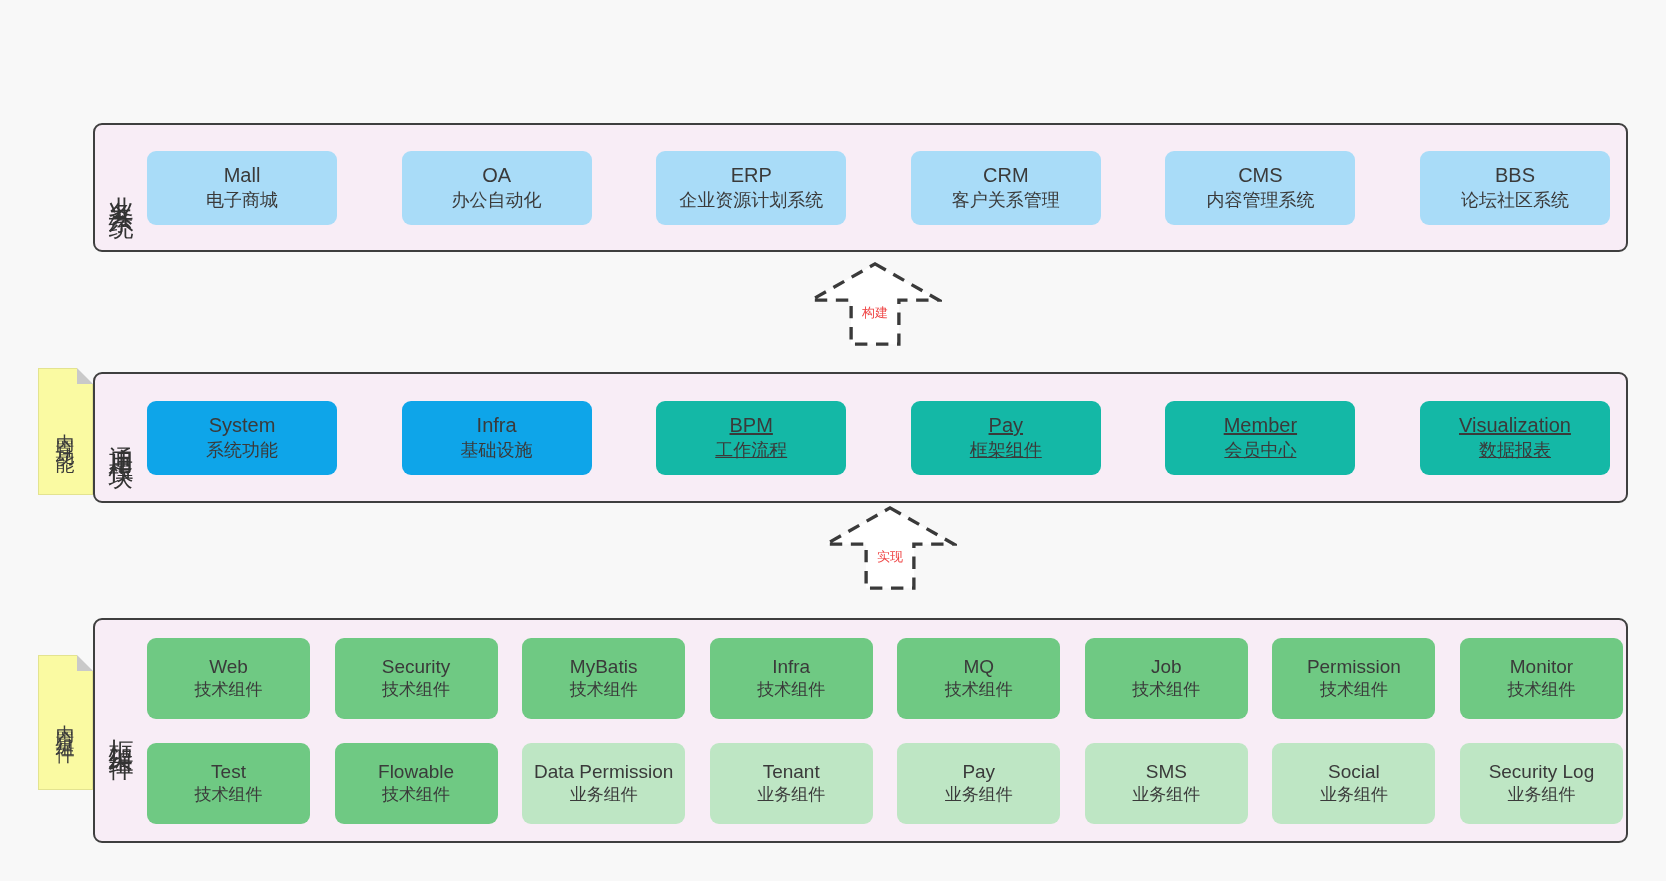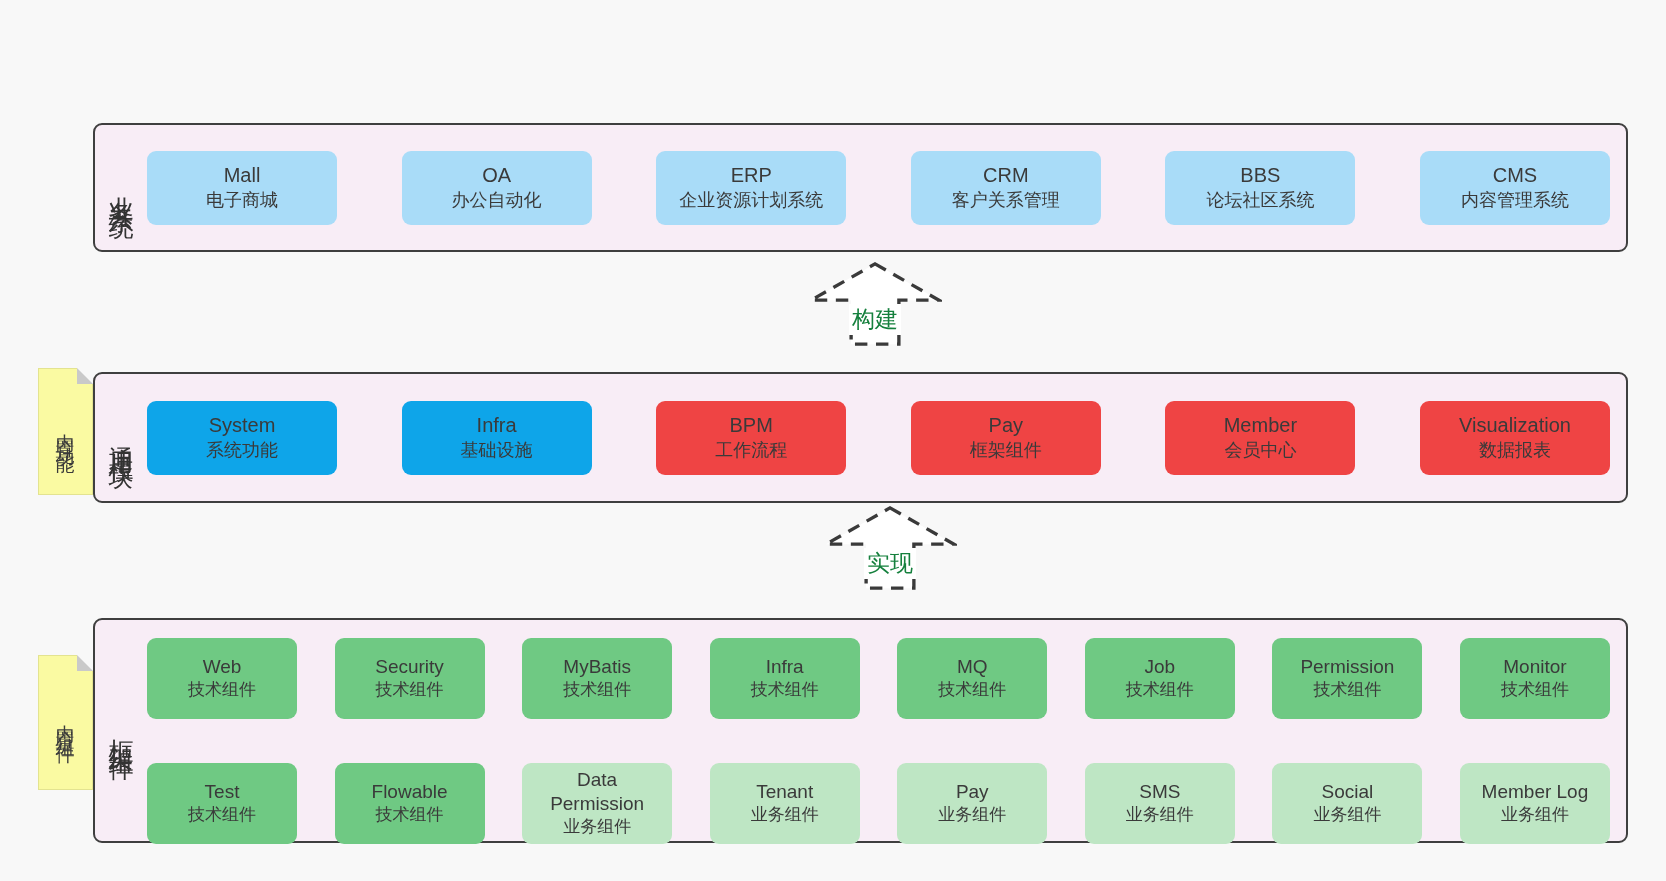--- a/index.html
+++ b/index.html
@@ -56,27 +56,27 @@
   .box{
     border-radius:9px;
     display:flex;flex-direction:column;align-items:center;justify-content:center;
     text-align:center;
     box-sizing:border-box;
     padding:4px 6px;
   }
   .box .en{font-size:20px;line-height:1.28;}
   .box .zh{font-size:18px;line-height:1.28;}
   .wide{width:190px;height:74px;text-align:center;}
-  .small{width:150px;height:81px;margin-top:20px;}
+  .small{width:163px;height:81px;}
   .small .en{font-size:19px;}
   .small .zh{font-size:17px;}
 
   .c-blue{background:#a9dcf8;}
   .c-red{background:#0ea5e9;}
-  .c-pink{background:#ef4444;}
+  .c-pink{background:#14b8a6;text-decoration:underline;}
   .c-green{background:#6fc983;}
   .c-lgreen{background:#bee6c4;}
 
   
   .sticky{
     position:absolute;left:38px;width:55px;
     background:#fafaa2;
     border:1px solid #e3e390;
     box-sizing:border-box;
     display:flex;align-items:center;justify-content:center;
@@ -91,21 +91,21 @@
   }
 
   
   .arrow{position:absolute;width:134px;height:86px;}
   .arrow svg{display:block;}
   .arrow-build{left:808px;top:261px;}
   .arrow-implement{left:823px;top:505px;}
   .arrow-label{
     position:absolute;left:50%;top:43px;transform:translateX(-50%);
     background:#ffffff;
-    font-size:23px;color:#15803d;
+    font-size:13px;color:#ef4444;
     padding:0 3px;white-space:nowrap;
   }
 </style>
 </head>
 <body>
 
 <div class="stage">
 
   <div class="sticky sticky1">
     <span class="fold"></span>
@@ -131,26 +131,26 @@
       </div>
       <div class="box wide c-blue">
         <div class="en">ERP</div>
         <div class="zh">企业资源计划系统</div>
       </div>
       <div class="box wide c-blue">
         <div class="en">CRM</div>
         <div class="zh">客户关系管理</div>
       </div>
       <div class="box wide c-blue">
+        <div class="en">CMS</div>
+        <div class="zh">内容管理系统</div>
+      </div>
+      <div class="box wide c-blue">
         <div class="en">BBS</div>
         <div class="zh">论坛社区系统</div>
-      </div>
-      <div class="box wide c-blue">
-        <div class="en">CMS</div>
-        <div class="zh">内容管理系统</div>
       </div>
     </div>
   </section>
 
   <div class="arrow arrow-build">
     <svg width="134" height="86" viewBox="0 0 140 90">
       <polygon points="70,3 137,41 95,41 95,87 45,87 45,41 3,41" fill="#ffffff" stroke="#3a3a3a" stroke-width="3.5" stroke-dasharray="13 9"></polygon>
     </svg>
     <div class="arrow-label">构建</div>
   </div>
@@ -253,19 +253,19 @@
       </div>
       <div class="box small c-lgreen">
         <div class="en">SMS</div>
         <div class="zh">业务组件</div>
       </div>
       <div class="box small c-lgreen">
         <div class="en">Social</div>
         <div class="zh">业务组件</div>
       </div>
       <div class="box small c-lgreen">
-        <div class="en">Member Log</div>
+        <div class="en">Security Log</div>
         <div class="zh">业务组件</div>
       </div>
     </div>
   </section>
 
 </div>
 
 </body></html>

